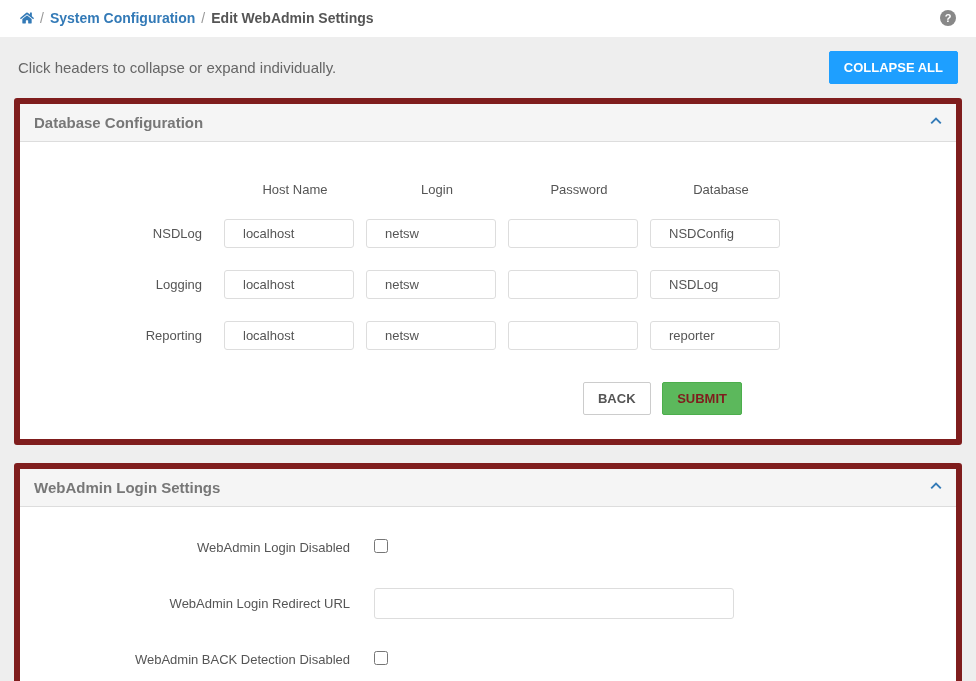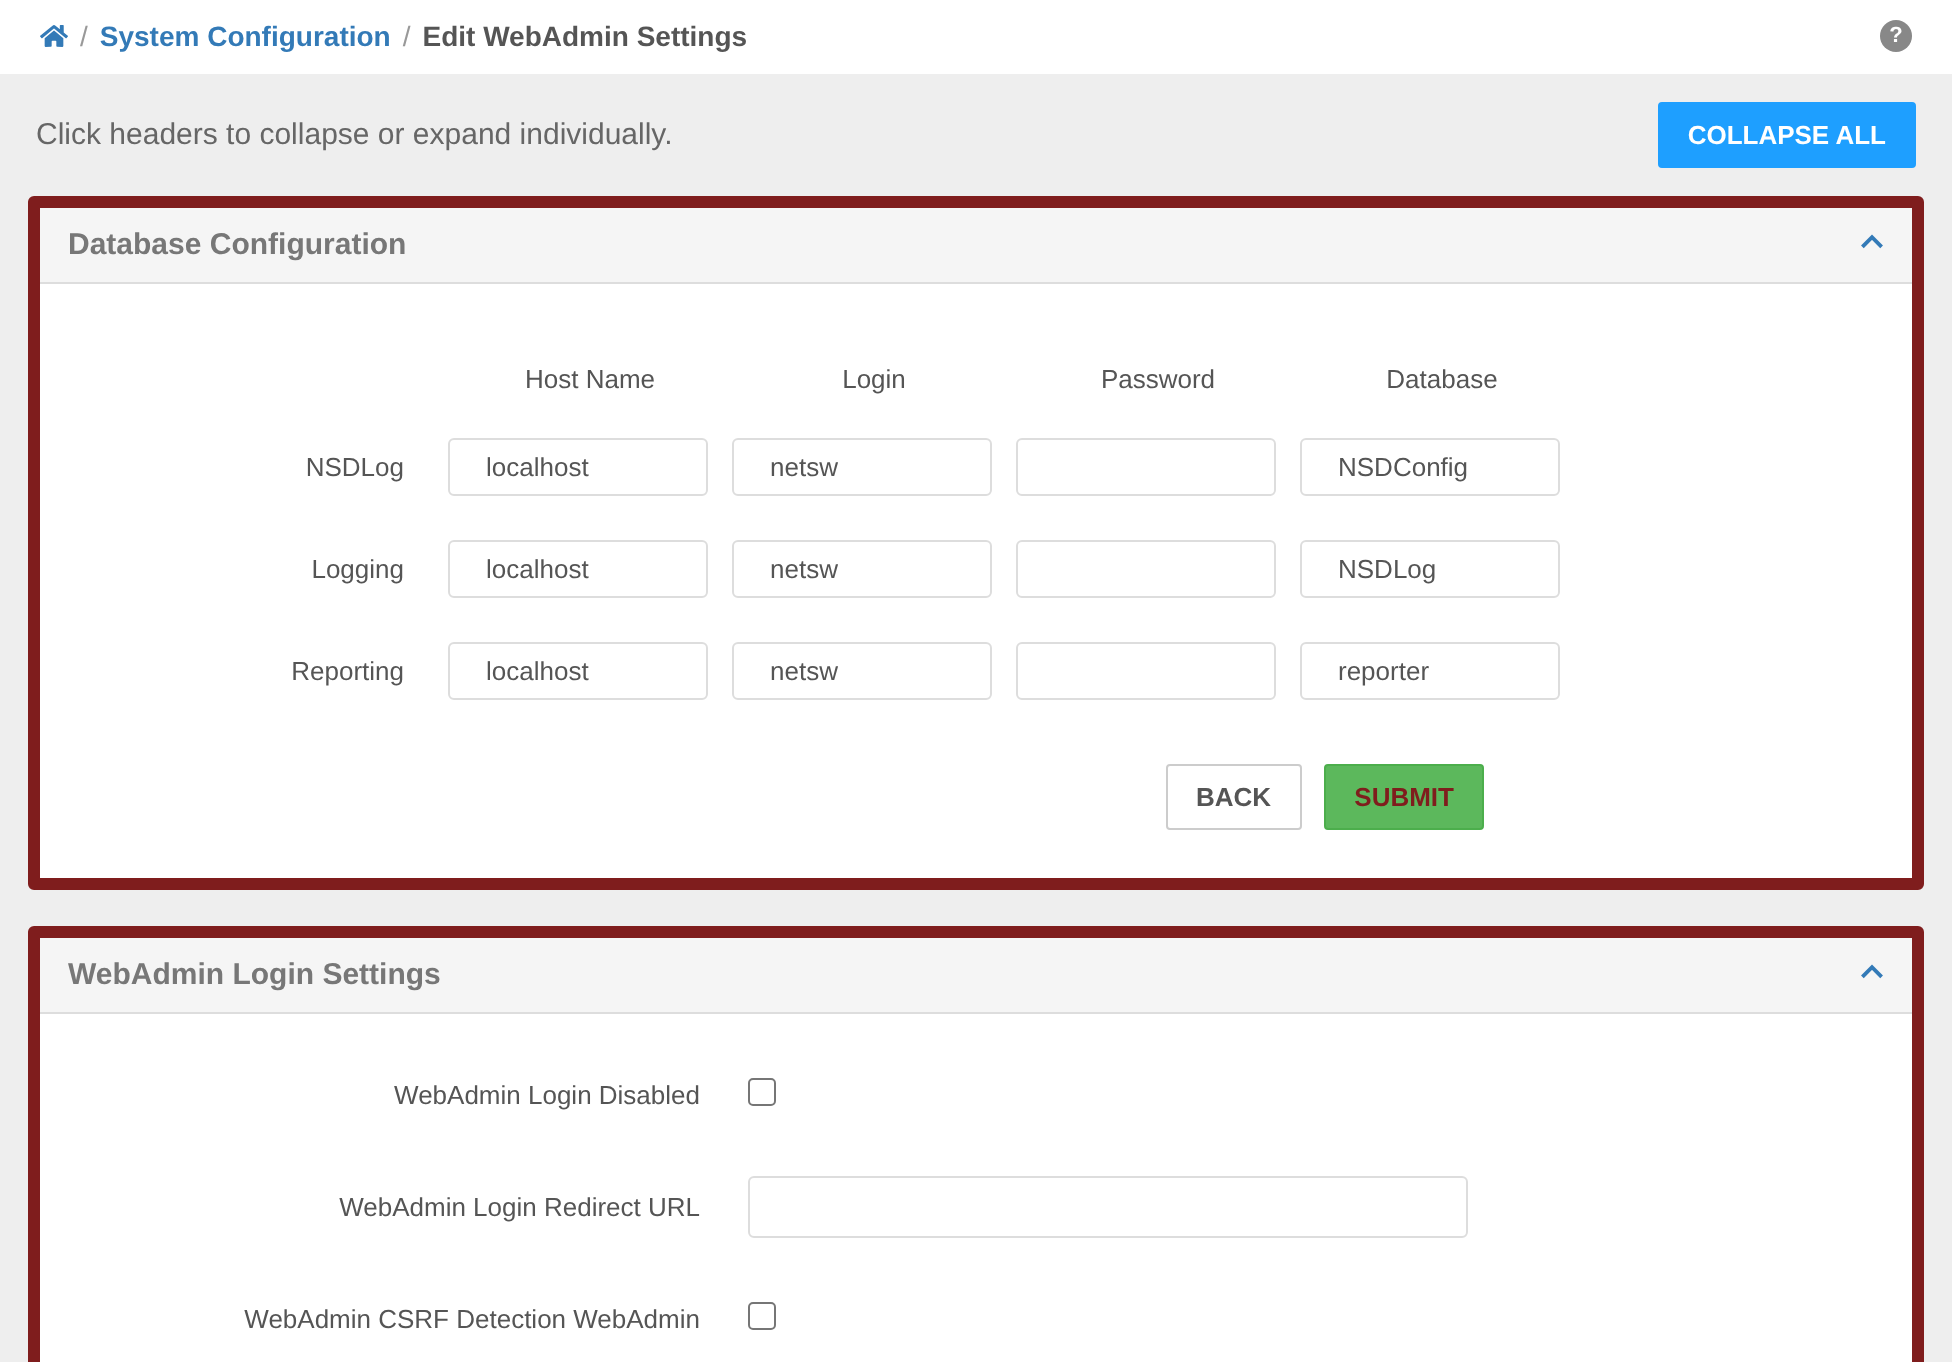--- a/index.html
+++ b/index.html
@@ -265,19 +265,19 @@
         <div class="label">WebAdmin Login Disabled</div>
         <div class="control"><input type="checkbox" style=""></div>
       </div>
 
       <div class="form-row">
         <div class="label">WebAdmin Login Redirect URL</div>
         <div class="control"><input class="form-input-wide" value="" style=""></div>
       </div>
 
       <div class="form-row">
-        <div class="label">WebAdmin CSRF Detection WebAdmin</div>
+        <div class="label">WebAdmin BACK Detection Disabled</div>
         <div class="control"><input type="checkbox" style=""></div>
       </div>
 
     </div>
   </div>
 </div>
 
 </body></html>

